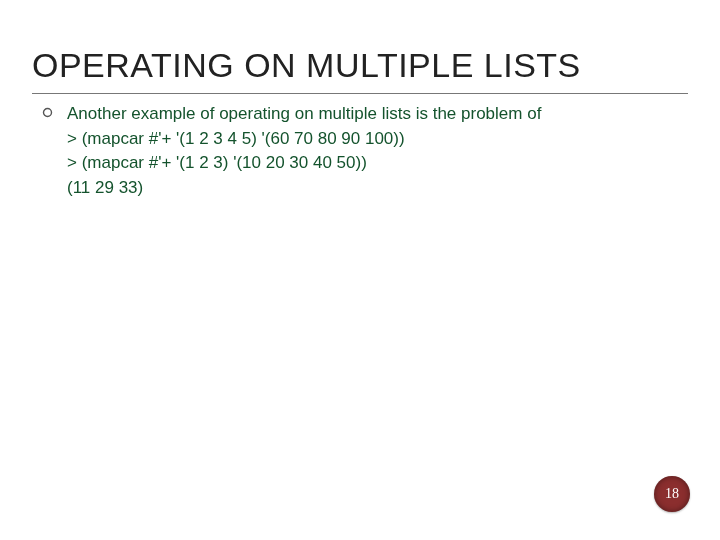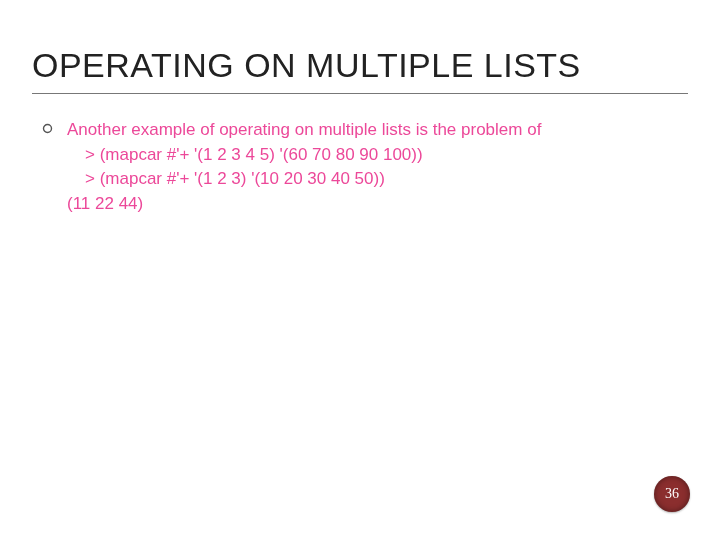--- a/index.html
+++ b/index.html
@@ -18,43 +18,42 @@
     padding: 46px 32px 24px 32px;
     position: relative;
   }
   .title {
     font-size: 34px;
     font-weight: 400;
     letter-spacing: 0.5px;
     color: #222;
     padding-bottom: 8px;
     border-bottom: 1px solid #777;
-    margin-bottom: 24px;
+    margin-bottom: 8px;
   }
   .content {
     display: flex;
     align-items: flex-start;
     gap: 14px;
     padding-left: 10px;
   }
   .bullet-icon {
     flex: 0 0 auto;
     margin-top: 5px;
   }
   .bullet-icon svg { display: block; }
   .body-text {
     font-size: 17px;
     line-height: 1.45;
-    color: #ec4899;
+    color: #14532d;
   }
   .body-text .line {
     display: block;
   }
   .indent {
-    margin-left: 18px;
   }
   .page-num {
     position: absolute;
     right: 30px;
     bottom: 28px;
     width: 36px;
     height: 36px;
     border-radius: 50%;
     background: #8b2e2e;
     box-shadow: inset 0 0 6px rgba(0,0,0,0.45), 0 1px 2px rgba(0,0,0,0.3);
@@ -75,20 +74,20 @@
   <div class="content">
     <span class="bullet-icon">
       <svg width="11" height="11" viewBox="0 0 11 11">
         <circle cx="5.5" cy="5.5" r="4" fill="none" stroke="#555" stroke-width="1.4"></circle>
       </svg>
     </span>
     <div class="body-text">
       <span class="line">Another example of operating on multiple lists is the problem of</span>
       <span class="line indent">&gt; (mapcar #'+ '(1 2 3 4 5) '(60 70 80 90 100))</span>
       <span class="line indent">&gt; (mapcar #'+ '(1 2 3) '(10 20 30 40 50))</span>
-      <span class="line">(11 22 44)</span>
+      <span class="line">(11 29 33)</span>
     </div>
   </div>
 
   <div class="page-num">
-    <span>36</span>
+    <span>18</span>
   </div>
 </div>
 
 </body></html>

